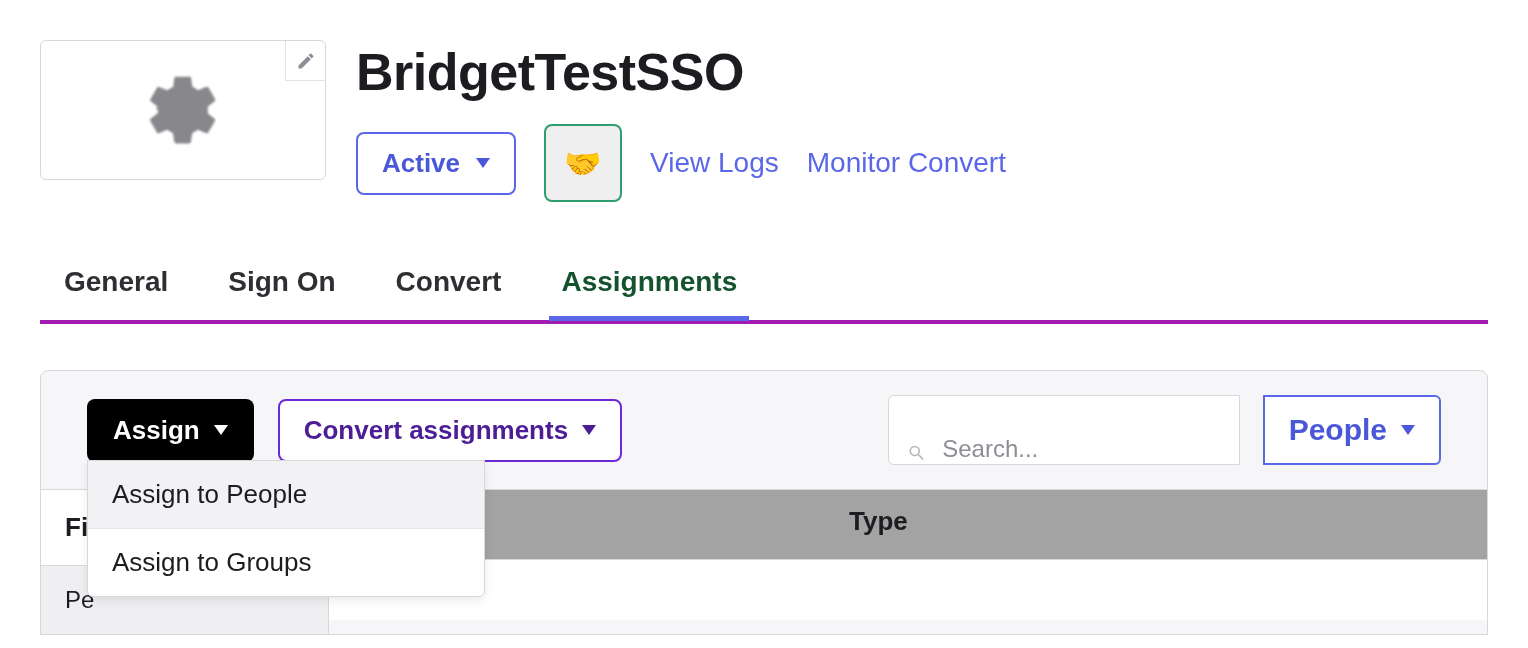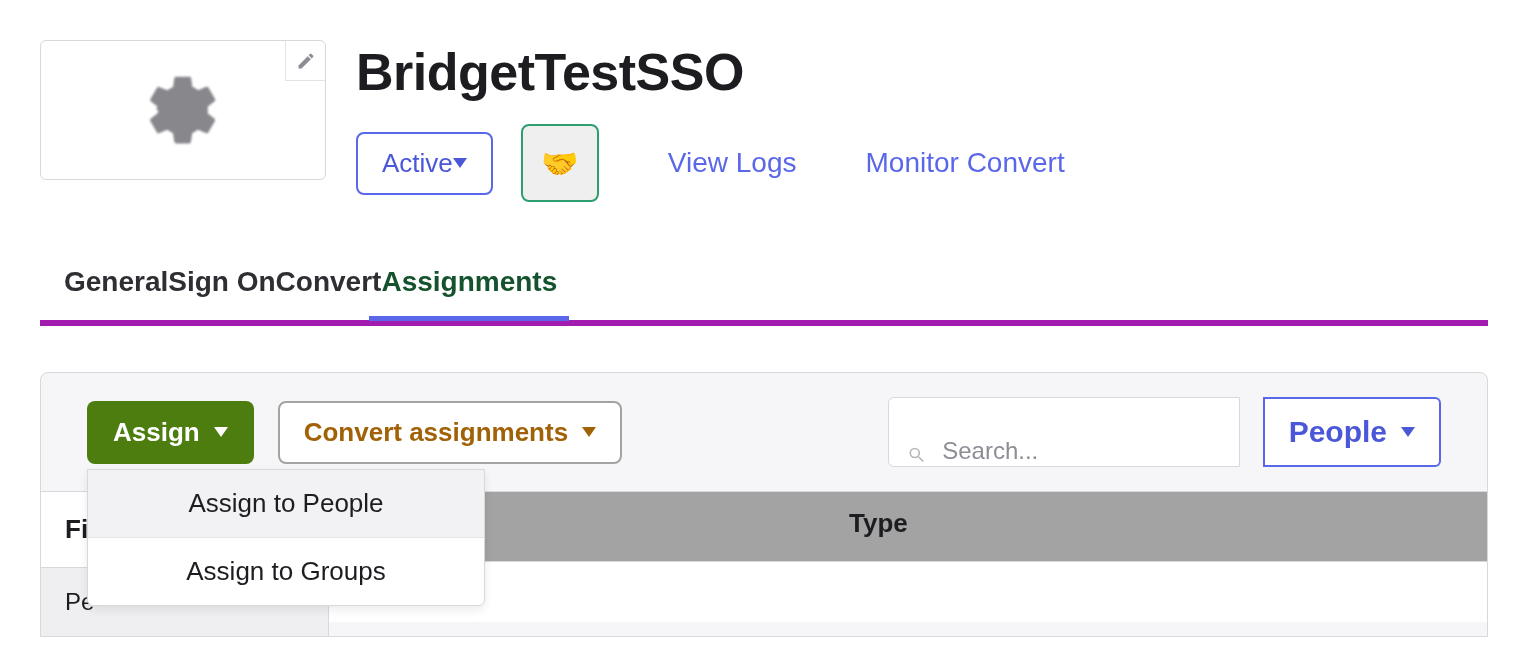--- a/index.html
+++ b/index.html
@@ -7,46 +7,46 @@
   .page { width: 1528px; height: 648px; position: relative; padding: 40px 40px 0 40px; }
 
   
   .header-row { display: flex; align-items: flex-start; gap: 30px; }
   .logo-box { width: 286px; height: 140px; border: 1px solid #d7d7dc; border-radius: 6px; position: relative; display: flex; align-items: center; justify-content: center; }
   .logo-edit { position: absolute; top: 0; right: 0; width: 40px; height: 40px; border-left: 1px solid #e3e3e7; border-bottom: 1px solid #e3e3e7; display: flex; align-items: center; justify-content: center; color: #8d8d96; }
   .gear-svg { width: 80px; height: 80px; color: #5f5f66; filter: blur(1px); opacity: 0.75; }
   .title-col { flex: 1; }
   .app-title { font-size: 52px; font-weight: 700; margin: 2px 0 22px 0; letter-spacing: -0.5px; }
   .title-actions { display: flex; align-items: center; gap: 28px; }
-  .status-btn { display: inline-flex; align-items: center; gap: 0; border: 2px solid #5a67e8; color: #4b57d9; font-weight: 400; font-size: 26px; padding: 14px 24px; border-radius: 8px; background: #fff; }
+  .status-btn { display: inline-flex; align-items: center; gap: 16px; border: 2px solid #5a67e8; color: #4b57d9; font-weight: 700; font-size: 26px; padding: 14px 24px; border-radius: 8px; background: #fff; }
   .green-btn { width: 78px; height: 78px; border: 2px solid #2e9e6f; border-radius: 8px; display: flex; align-items: center; justify-content: center; color: #2e9e6f; }
   .green-btn .hs { font-size: 30px; }
-  .link { color: #5a67e8; font-size: 28px; font-weight: 400; text-decoration: none; margin-left: 41px; }
+  .link { color: #5a67e8; font-size: 28px; font-weight: 400; text-decoration: none; }
   .caret { display: inline-block; width: 0; height: 0; border-left: 7px solid transparent; border-right: 7px solid transparent; border-top: 10px solid currentColor; }
 
   
-  .tabs { display: flex; margin-top: 54px; border-bottom: 6px solid #a21caf; padding: 0 24px; }
+  .tabs { display: flex; gap: 60px; margin-top: 54px; border-bottom: 4px solid #a21caf; padding: 0 24px; }
   .tab { font-size: 28px; font-weight: 600; color: #2e2e33; padding: 10px 0 22px 0; position: relative; }
   .tab.active { color: #14532d; }
   .tab.active::after { content: ""; position: absolute; left: -12px; right: -12px; bottom: -1px; height: 5px; background: #5a67e8; }
 
   
   .panel { margin-top: 46px; border: 1px solid #d7d7dc; border-radius: 8px 8px 0 0; background: #f6f6f8; overflow: visible; }
   .panel-toolbar { display: flex; align-items: center; padding: 24px 46px; gap: 24px; position: relative; }
-  .btn-primary { display: inline-flex; align-items: center; gap: 14px; background: #4d7c0f; color: #fff; font-size: 26px; font-weight: 700; padding: 16px 26px; border-radius: 8px; border: none; }
-  .btn-outline { display: inline-flex; align-items: center; gap: 14px; background: #fff; color: #a16207; border: 2px solid #a3a3a3; font-size: 26px; font-weight: 700; padding: 14px 24px; border-radius: 8px; }
+  .btn-primary { display: inline-flex; align-items: center; gap: 14px; background: #000000; color: #fff; font-size: 26px; font-weight: 700; padding: 16px 26px; border-radius: 8px; border: none; }
+  .btn-outline { display: inline-flex; align-items: center; gap: 14px; background: #fff; color: #4c1d95; border: 2px solid #6d28d9; font-size: 26px; font-weight: 700; padding: 14px 24px; border-radius: 8px; }
   .spacer { flex: 1; }
   .search-box { display: flex; align-items: flex-end; background: #fff; border: 1px solid #d7d7dc; border-radius: 6px 0 0 6px; height: 70px; width: 352px; padding: 0 18px; }
   .search-box input { border: none; outline: none; font-size: 24px; color: #333; width: 100%; }
   .search-box input::placeholder { color: #8d8d96; }
   .search-icon { color: #b6b6bd; margin-right: 14px; }
   .people-btn { display: inline-flex; align-items: center; gap: 14px; background: #fff; color: #4b57d9; border: 2px solid #5a67e8; font-size: 30px; font-weight: 700; padding: 0 24px; height: 70px; border-radius: 0 6px 6px 0; margin-left: -1px; }
 
   
-  .dropdown { position: absolute; top: 96px; left: 46px; width: 398px; background: #fff; border: 1px solid #d7d7dc; border-radius: 0 0 6px 6px; box-shadow: 0 4px 10px rgba(0,0,0,0.08); z-index: 20; text-align: center; }
+  .dropdown { position: absolute; top: 89px; left: 46px; width: 398px; background: #fff; border: 1px solid #d7d7dc; border-radius: 0 0 6px 6px; box-shadow: 0 4px 10px rgba(0,0,0,0.08); z-index: 20; }
   .dropdown-item { font-size: 26px; padding: 18px 24px; border-bottom: 1px solid #e6e6ea; }
   .dropdown-item:last-child { border-bottom: none; }
   .dropdown-item.hover { background: #f2f2f5; }
 
   
   .table-wrap { display: flex; }
   .filter-col { width: 288px; border-right: 1px solid #d7d7dc; }
   .filter-header { font-size: 26px; font-weight: 700; padding: 22px 24px; border-top: 1px solid #d7d7dc; border-bottom: 1px solid #d7d7dc; background: #fff; }
   .filter-row { font-size: 24px; padding: 20px 24px; background: #efeff2; }
   .main-col { flex: 1; }

